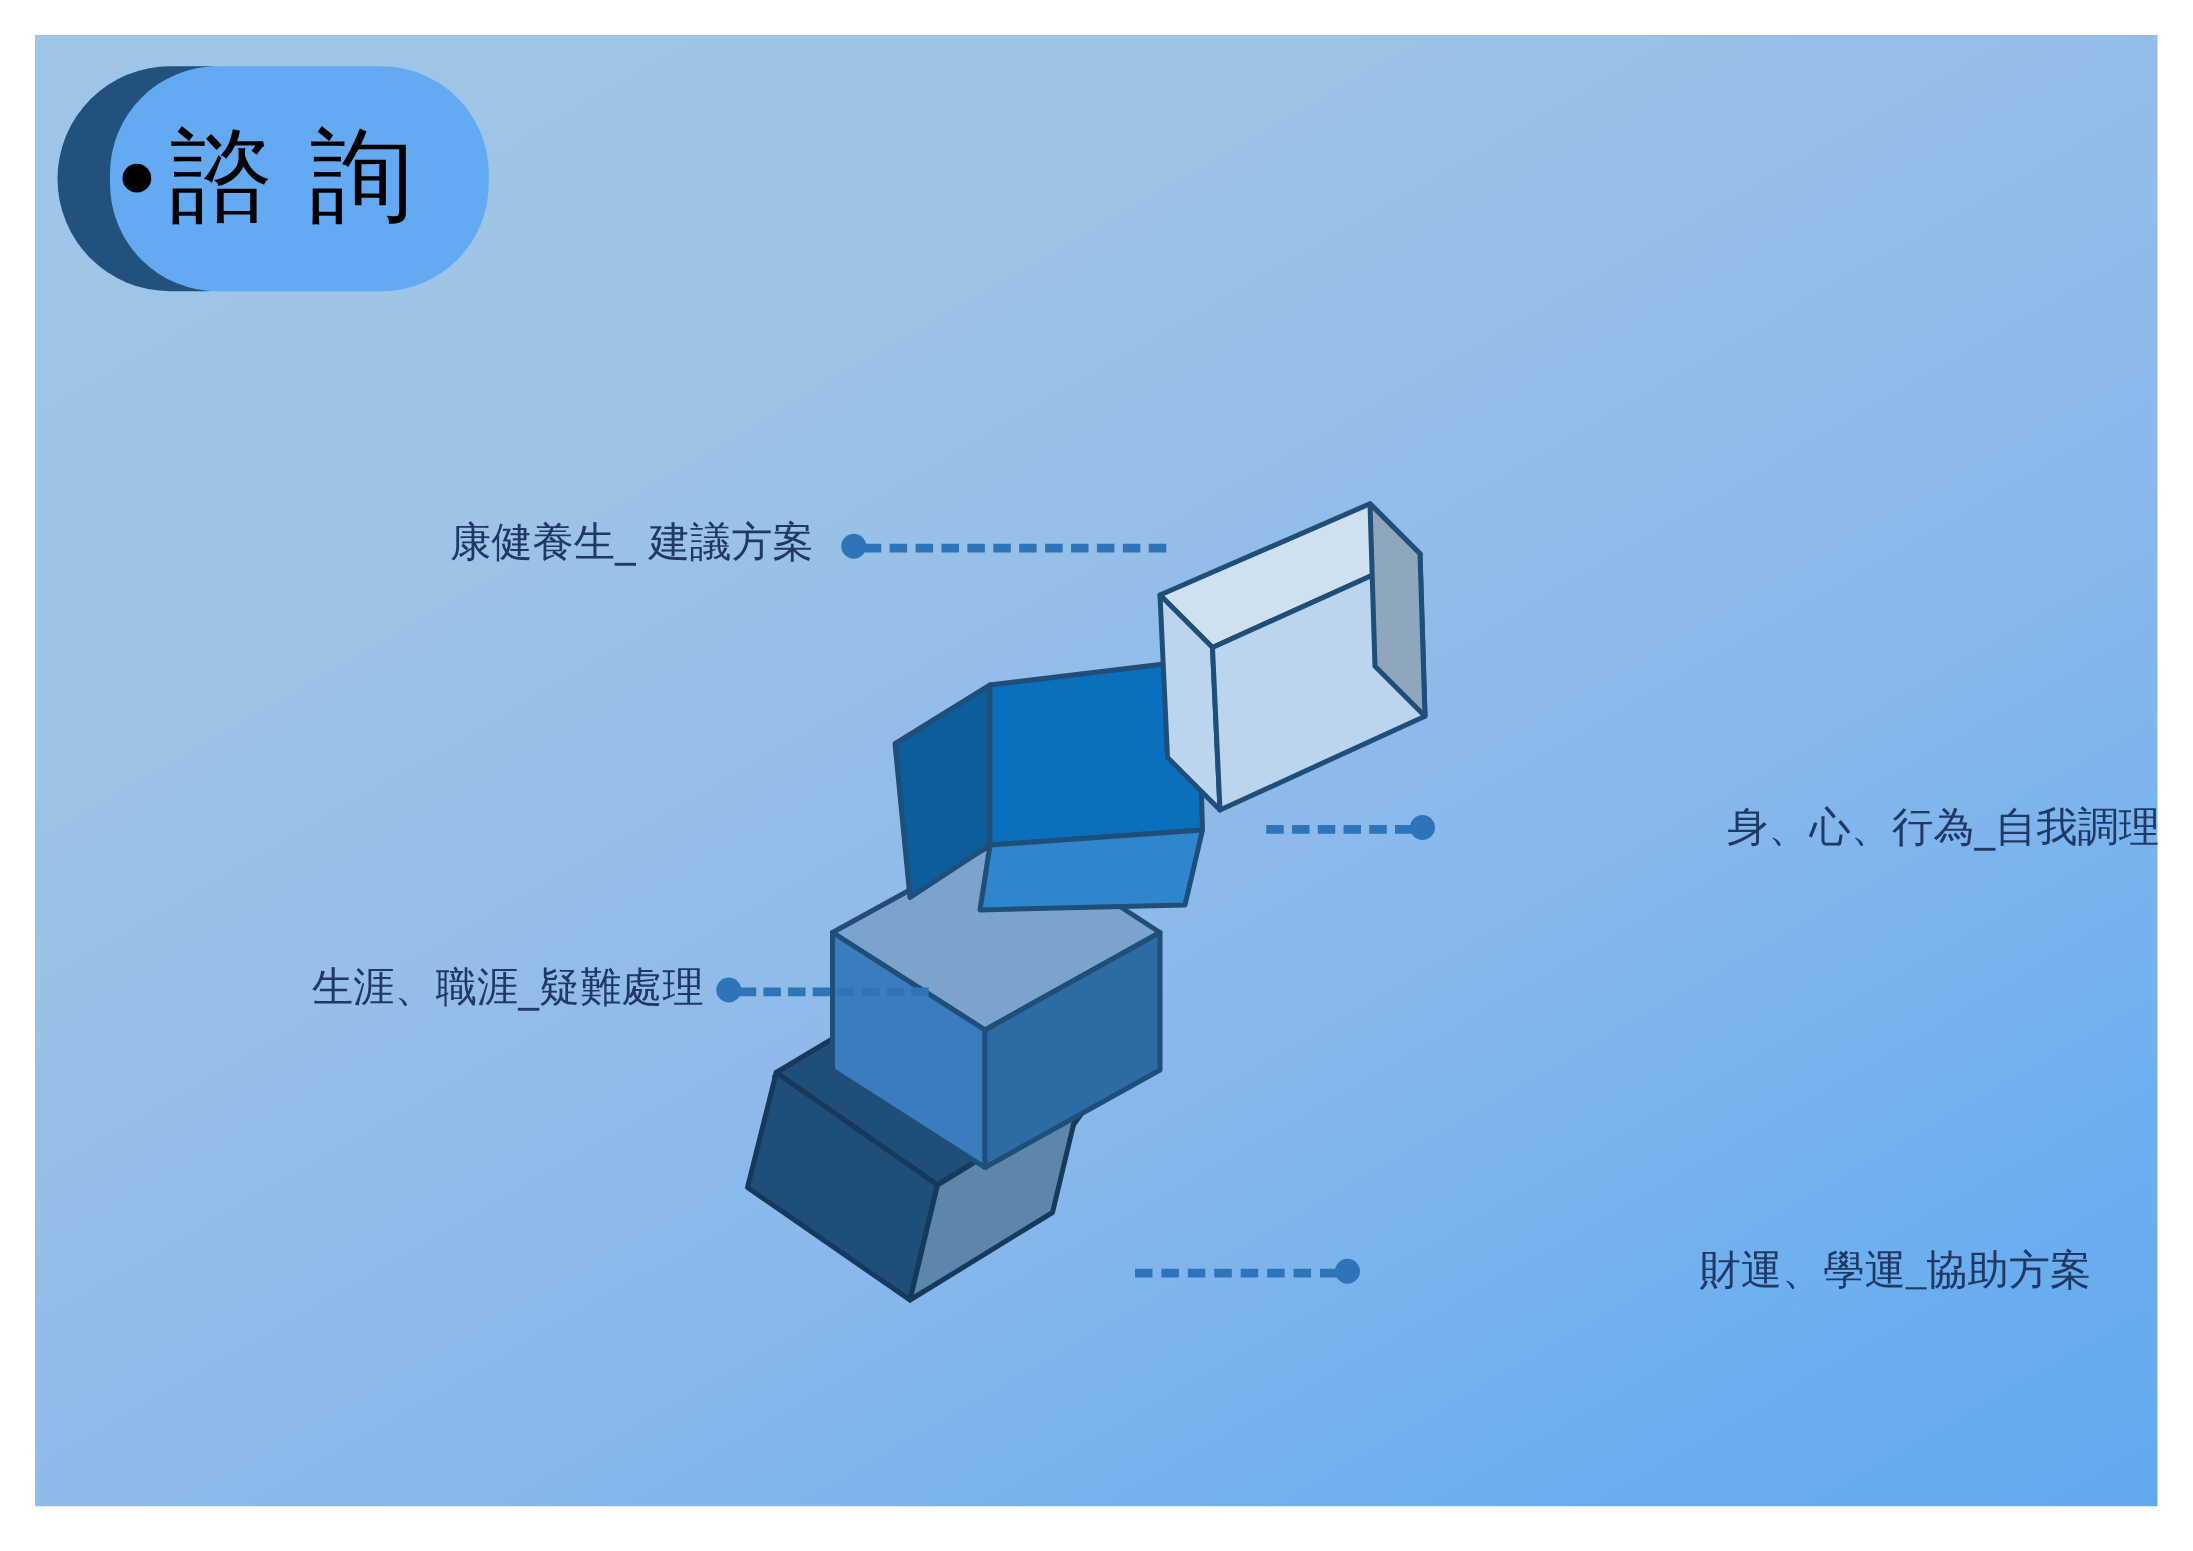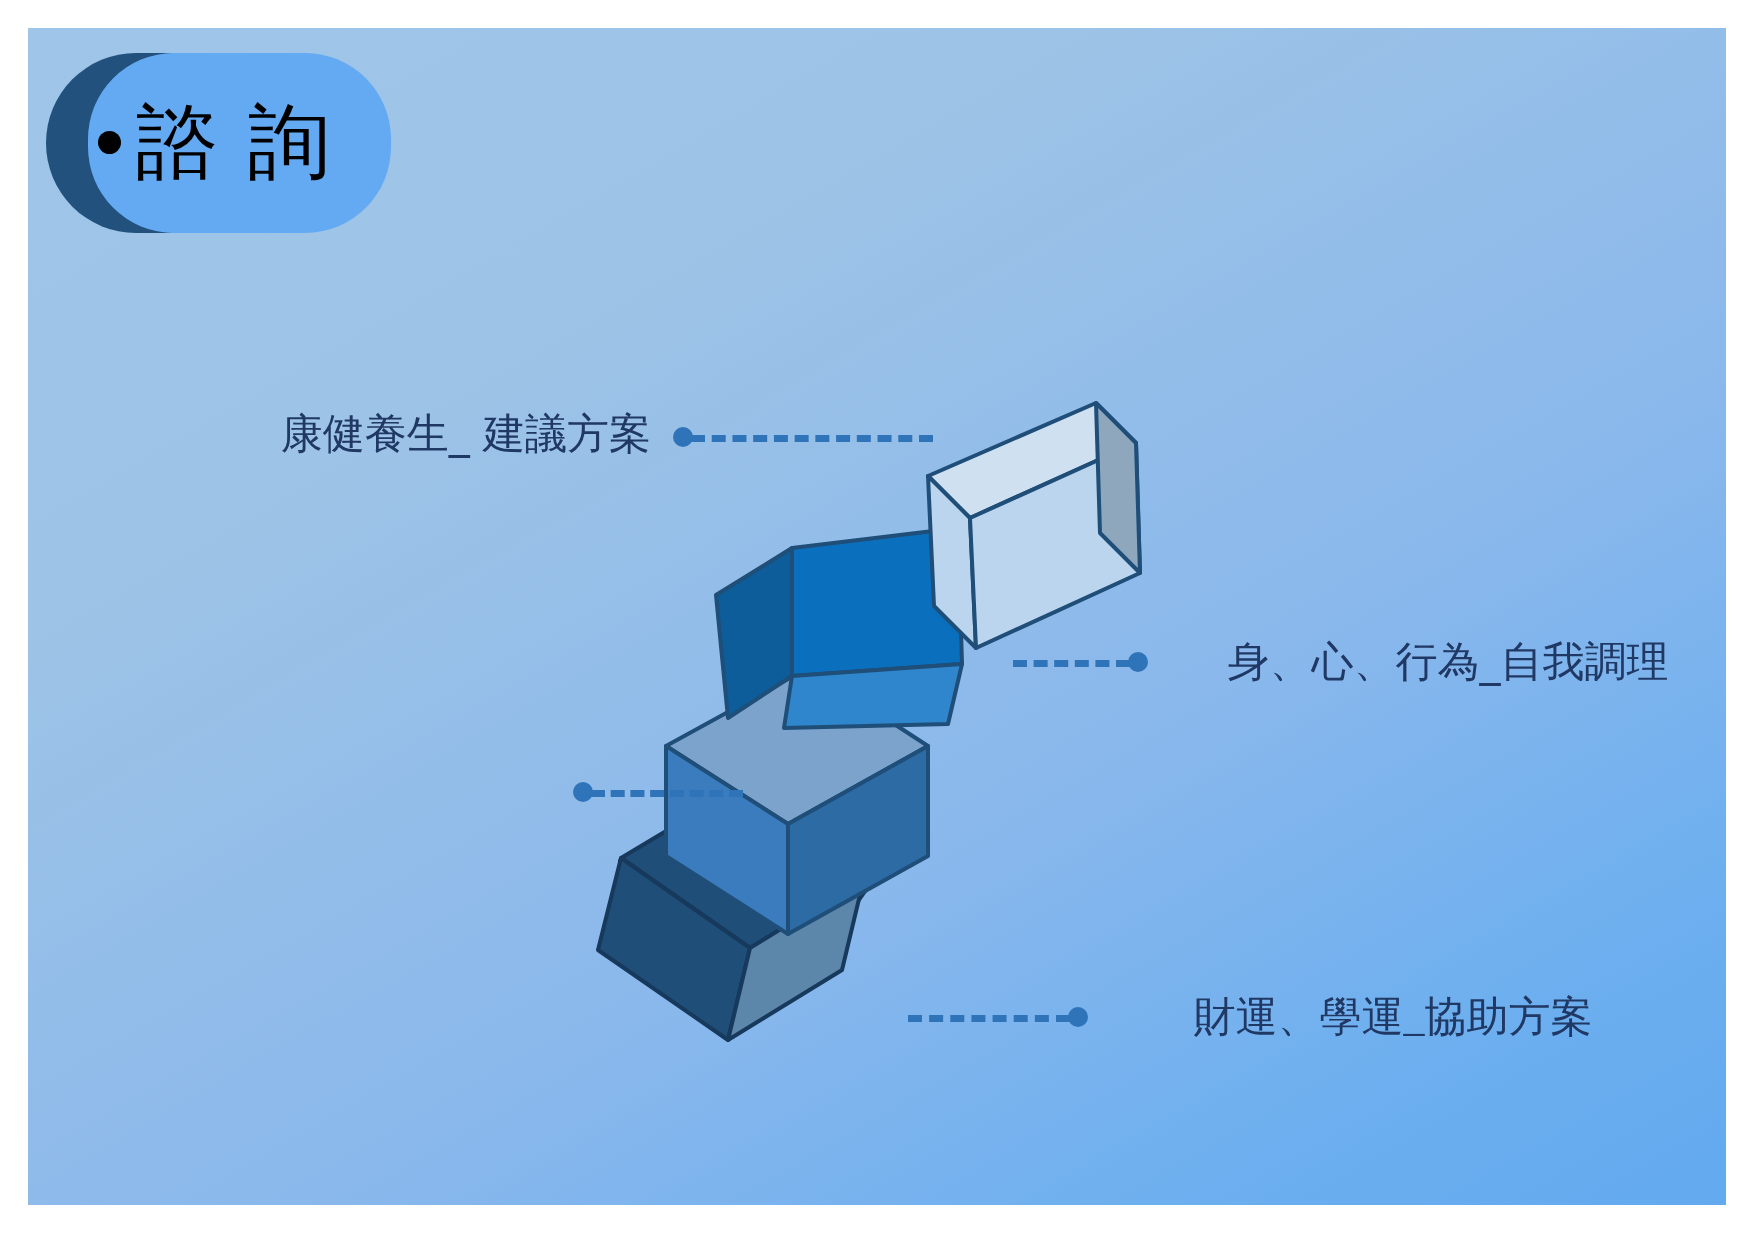--- a/index.html
+++ b/index.html
@@ -103,27 +103,27 @@
     position: absolute;
     top: -6px;
     width: 20px;
     height: 20px;
     border-radius: 50%;
     background: #2f74b8;
   }
   
   .callout-label {
     position: absolute;
-    font-size: 42px;
+    font-size: 33px;
     line-height: 58px;
     color: #203864;
     white-space: nowrap;
     font-family: "DejaVu Sans", "Liberation Sans", sans-serif;
   }
-  .callout-label.right-side { text-align: center; }
+  .callout-label.right-side { text-align: right; }
   .callout-label.left-side  { text-align: right; }
 </style>
 </head>
 <body>
 
 <div id="slide-root">
   <div class="slide-canvas">
 
     <div class="title-banner">
       <div class="title-shadow"></div>
@@ -191,20 +191,21 @@
     <div class="connector" style="left:985px; top:630px; width:135px;">
       <div class="dash-line" style="left:0; right:18px;"></div>
       <div class="end-dot" style="right:0;"></div>
     </div>
     <div class="callout-label right-side" style="left:1140px; top:605px; width:560px;">身、心、行為_自我調理</div>
 
     <div class="connector" style="left:545px; top:760px; width:170px;">
       <div class="end-dot" style="left:0;"></div>
       <div class="dash-line" style="left:18px; right:0;"></div>
     </div>
+    <div class="callout-label left-side" style="left:20px; top:733px; width:515px;">生涯、職涯_疑難處理</div>
 
     <div class="connector" style="left:880px; top:985px; width:180px;">
       <div class="dash-line" style="left:0; right:18px;"></div>
       <div class="end-dot" style="right:0;"></div>
     </div>
     <div class="callout-label right-side" style="left:1085px; top:960px; width:560px;font-family:Liberation Serif, serif;">財運、學運_協助方案</div>
 
   </div>
 </div>
 

